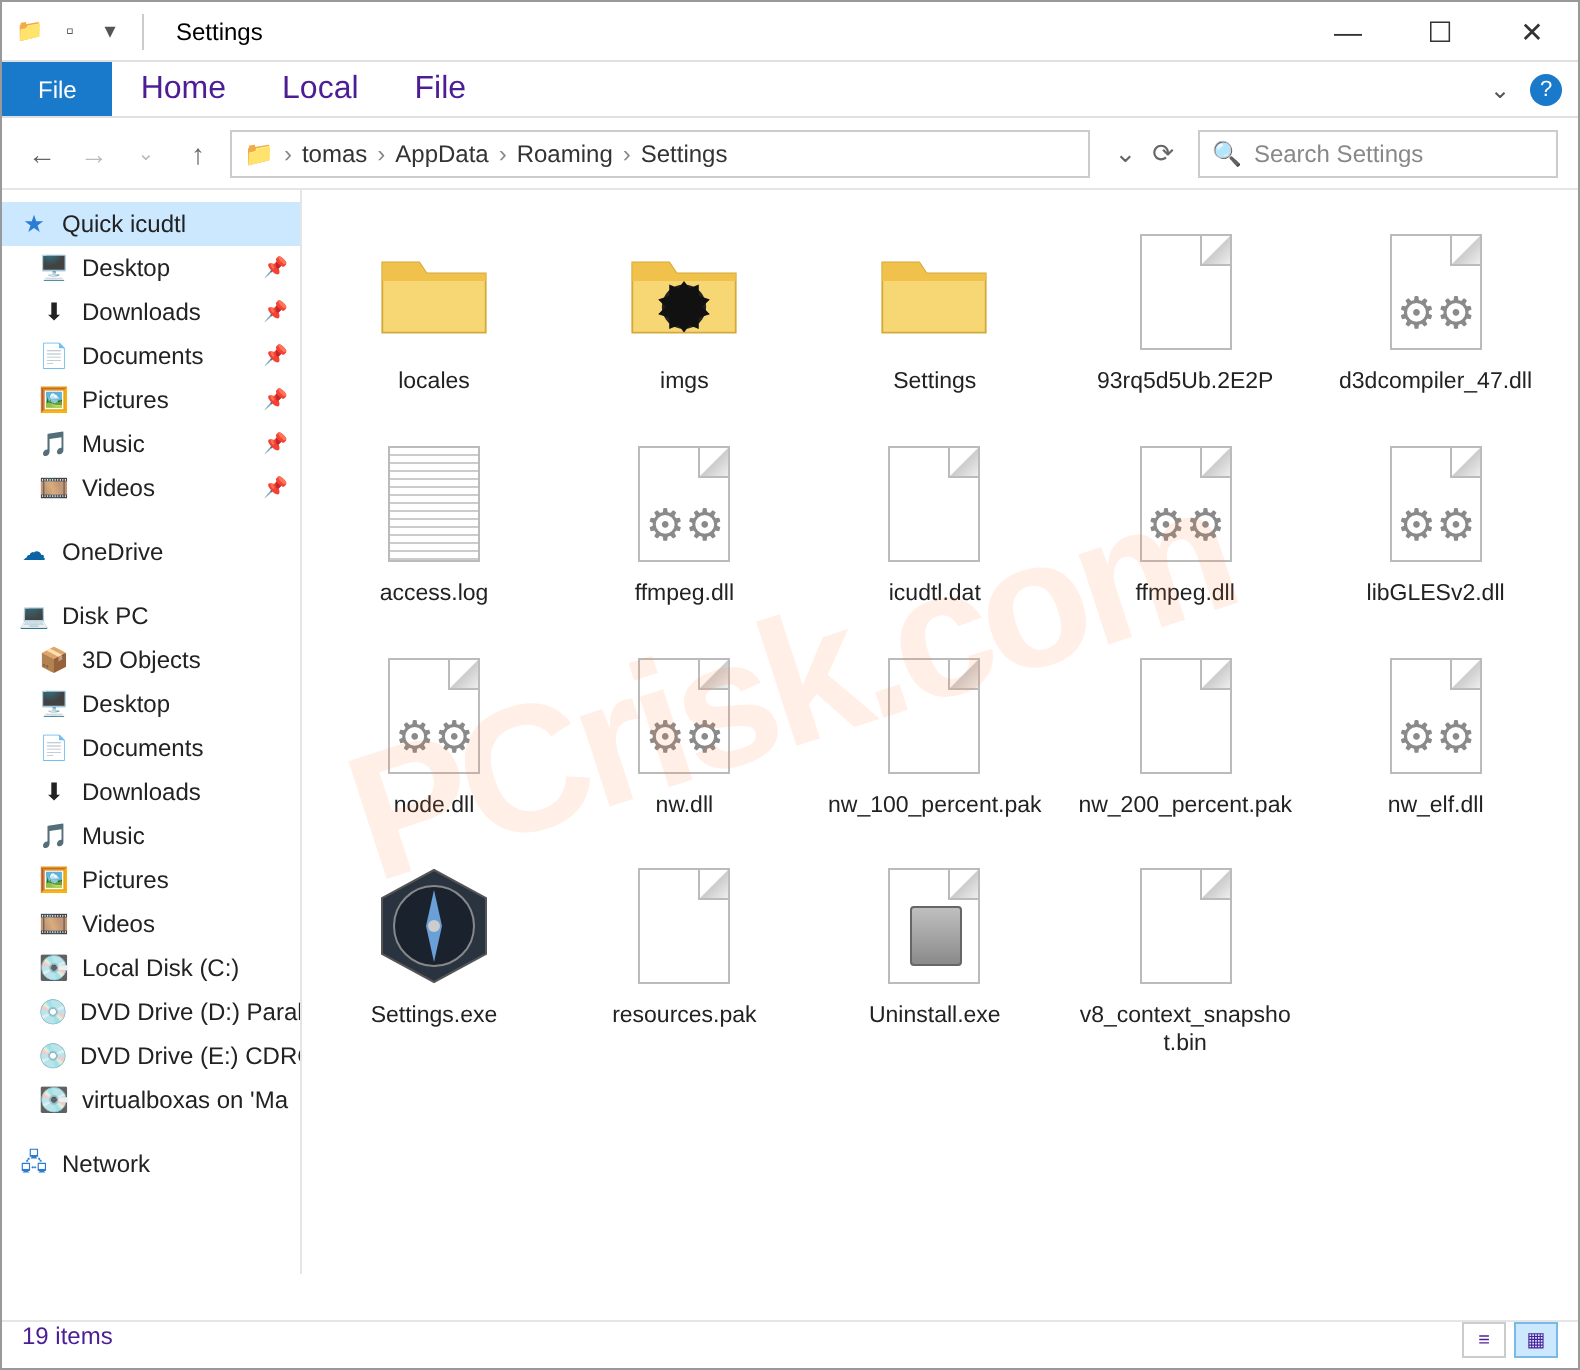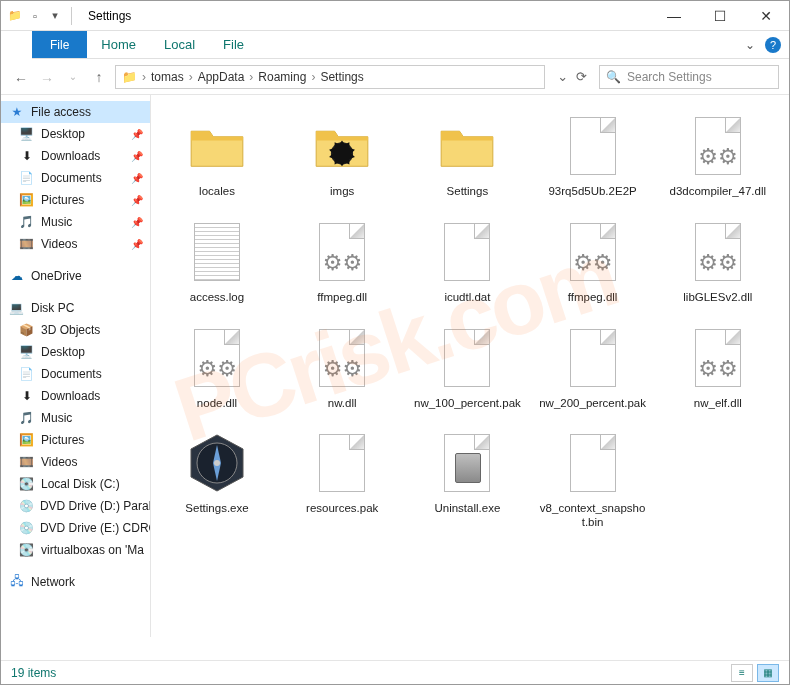--- a/index.html
+++ b/index.html
@@ -10,23 +10,23 @@
 
 .titlebar { height: 30px; display: flex; align-items: center; background: #fff; border-bottom: 1px solid #e0e0e0; }
 .titlebar-icons { display: flex; align-items: center; padding: 0 6px; gap: 4px; }
 .titlebar-icons .qat-icon { width: 16px; height: 16px; display: flex; align-items: center; justify-content: center; font-size: 11px; color: #555; }
 .titlebar-sep { width: 1px; height: 18px; background: #ccc; margin: 0 4px; }
 .titlebar-title { font-size: 12px; color: #000; padding-left: 6px; }
 .window-controls { margin-left: auto; display: flex; }
 .window-controls .wc { width: 46px; height: 30px; display: flex; align-items: center; justify-content: center; font-size: 14px; color: #333; }
 
 
-.ribbon { height: 28px; display: flex; align-items: stretch; border-bottom: 1px solid #e0e0e0; margin-left: 31px; }
+.ribbon { height: 28px; display: flex; align-items: stretch; border-bottom: 1px solid #e0e0e0; }
 .ribbon .file-tab { background: #1979ca; color: #fff; font-size: 12px; padding: 0 18px; display: flex; align-items: center; }
-.ribbon .tab { font-size: 13px; color: #0f766e; padding: 0 14px; display: flex; align-items: center; }
+.ribbon .tab { font-size: 16px; color: #4c1d95; padding: 0 14px; display: flex; align-items: center; }
 .ribbon-right { margin-left: auto; display: flex; align-items: center; padding-right: 8px; gap: 10px; font-size: 12px; color: #555; }
 .ribbon-right .help { width: 16px; height: 16px; border-radius: 50%; background: #1979ca; color: #fff; display: flex; align-items: center; justify-content: center; font-size: 11px; }
 
 
 .addrrow { height: 36px; display: flex; align-items: center; padding: 0 10px; gap: 6px; border-bottom: 1px solid #e5e5e5; }
 .nav-arrow { width: 20px; height: 20px; display: flex; align-items: center; justify-content: center; color: #666; font-size: 14px; }
 .nav-arrow.disabled { color: #bbb; }
 .addrbox { flex: 1; height: 24px; border: 1px solid #ccc; display: flex; align-items: center; padding: 0 6px; font-size: 12px; color: #333; gap: 2px; }
 .addrbox .crumb { color: #333; }
 .addrbox .sep { color: #888; padding: 0 3px; }
@@ -55,21 +55,21 @@
 .folder-svg { width: 60px; height: 48px; }
 .file-page { width: 46px; height: 58px; background: #fff; border: 1px solid #bbb; position: relative; }
 .file-page::before { content: ""; position: absolute; top: 0; right: 0; width: 14px; height: 14px; background: linear-gradient(135deg, #fff 0%, #fff 48%, #ccc 52%, #eee 100%); border-left: 1px solid #bbb; border-bottom: 1px solid #bbb; }
 .gear-overlay { position: absolute; bottom: 4px; right: 2px; font-size: 22px; color: #8a8a8a; }
 .logfile { width: 46px; height: 58px; background: repeating-linear-gradient(#fff, #fff 3px, #ccc 3px, #ccc 4px); border: 1px solid #bbb; }
 
 
 .watermark { position: absolute; top: 50%; left: 50%; transform: translate(-50%, -50%) rotate(-18deg); font-size: 90px; font-weight: 700; color: rgba(255,120,50,0.12); pointer-events: none; letter-spacing: -4px; white-space: nowrap; }
 
 
-.statusbar { height: 24px; border-top: 1px solid #e5e5e5; display: flex; align-items: center; padding: 0 10px; font-size: 12px; color: #0f766e; margin-top: 23px; }
+.statusbar { height: 24px; border-top: 1px solid #e5e5e5; display: flex; padding: 0 10px; font-size: 12px; color: #4c1d95; margin-top: 23px; }
 .statusbar .right { margin-left: auto; display: flex; gap: 4px; }
 .statusbar .viewbtn { width: 22px; height: 18px; border: 1px solid #ccc; display: flex; align-items: center; justify-content: center; font-size: 10px; }
 .statusbar .viewbtn.active { background: #cce8ff; border-color: #7ab8e8; }
 </style>
 </head>
 <body>
 
 <div class="window">
 
   <div class="titlebar">
@@ -122,21 +122,21 @@
       <span>🔍</span>
       <span>Search Settings</span>
     </div>
   </div>
 
   <div class="body">
 
     <div class="navtree">
       <div class="item top selected">
         <span class="ic" style="color:#2b7cd3">★</span>
-        <span>File access</span>
+        <span>Quick icudtl</span>
       </div>
       <div id="quick-items">
           <div class="item">
             <span class="ic">🖥️</span>
             <span>Desktop</span>
             <span class="pin">📌</span>
           </div>
           <div class="item">
             <span class="ic">⬇</span>
             <span>Downloads</span>

